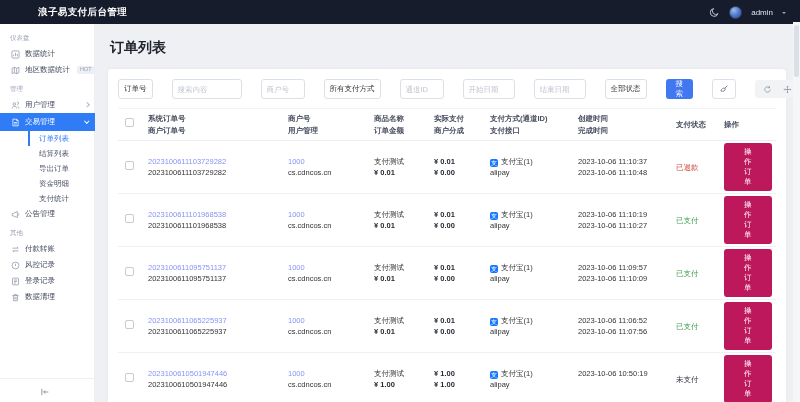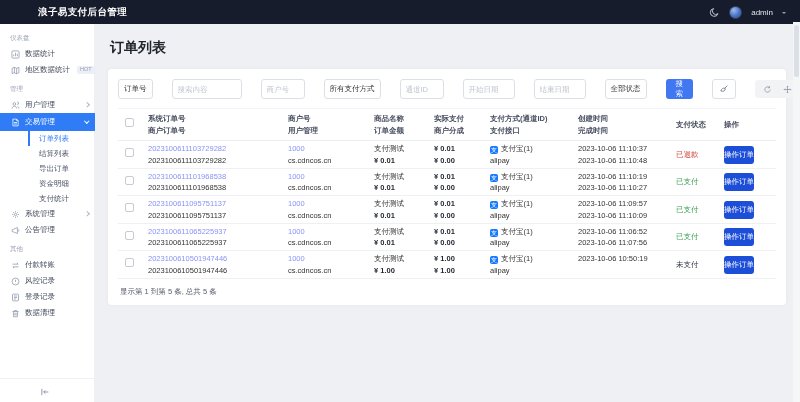--- a/index.html
+++ b/index.html
@@ -77,22 +77,22 @@
   .cl { min-height:11px; }
   input[type=checkbox] { appearance:none; -webkit-appearance:none; width:9px; height:9px;
     border:1px solid #c6cbd4; border-radius:2px; background:#fff; margin:0; cursor:pointer; }
   .link { color:#8893f5; cursor:pointer; }
   .bold { font-weight:bold; color:#262b33; }
   .alipay { display:inline-block; width:8px; height:8px; background:#1678ff; border-radius:2px;
     color:#fff; font-size:6px; line-height:8px; text-align:center; vertical-align:-1px; margin-right:3px; }
   .status-refunded { color:#d0483d; }
   .status-paid { color:#3f9e53; }
   .status-unpaid { color:#323845; }
-  .btn-action { background:#1d4ed8; color:#fff; border:none; border-radius:3px; font-size:7.5px;
-    padding:4px 0; cursor:pointer; font-family:"Liberation Sans","DejaVu Sans",sans-serif; }
+  .btn-action { background:#be185d; color:#fff; border:none; border-radius:3px; font-size:7.5px;
+    padding:4px 20px; cursor:pointer; font-family:"Liberation Sans","DejaVu Sans",sans-serif; }
   .tfoot { font-size:7.5px; color:#565d6b; padding:8px 0 2px 2px; }
   
   .vscroll { position:fixed; right:0; top:22px; width:7px; height:380px; background:#f5f6f8; }
   .vscroll .thumb { margin:3px 1px 0; height:52px; background:#dbdfe6; border-radius:3px; }
 </style>
 </head>
 <body>
 
 <header class="topbar">
   <div class="logo">浪子易支付后台管理</div>
@@ -151,30 +151,20 @@
             </svg>
           </span>
           <span>交易管理</span>
           <span class="chev down"></span>
         </div>
         <div class="sub active">订单列表</div>
         <div class="sub">结算列表</div>
         <div class="sub">导出订单</div>
         <div class="sub">资金明细</div>
         <div class="sub">支付统计</div>
-        <div class="item">
-          <span class="ico">
-            <svg width="9" height="9" viewBox="0 0 12 12" fill="none" stroke="currentColor" stroke-width="1">
-              <circle cx="6" cy="6" r="1.6"></circle>
-              <path d="M6 1.5v1.6M6 8.9v1.6M1.5 6h1.6M8.9 6h1.6M2.8 2.8l1.1 1.1M8.1 8.1l1.1 1.1M9.2 2.8 8.1 3.9M3.9 8.1 2.8 9.2"></path>
-            </svg>
-          </span>
-          <span>系统管理</span>
-          <span class="chev right"></span>
-        </div>
         <div class="item">
           <span class="ico">
             <svg width="9" height="9" viewBox="0 0 12 12" fill="none" stroke="currentColor" stroke-width="1">
               <path d="M1.5 5v2.5l1.5.3L8.5 10V2L3 4.5z"></path>
               <path d="M9.8 4.5a2 2 0 0 1 0 3"></path>
             </svg>
           </span>
           <span>公告管理</span>
         </div>
         <div class="sec">其他</div>

